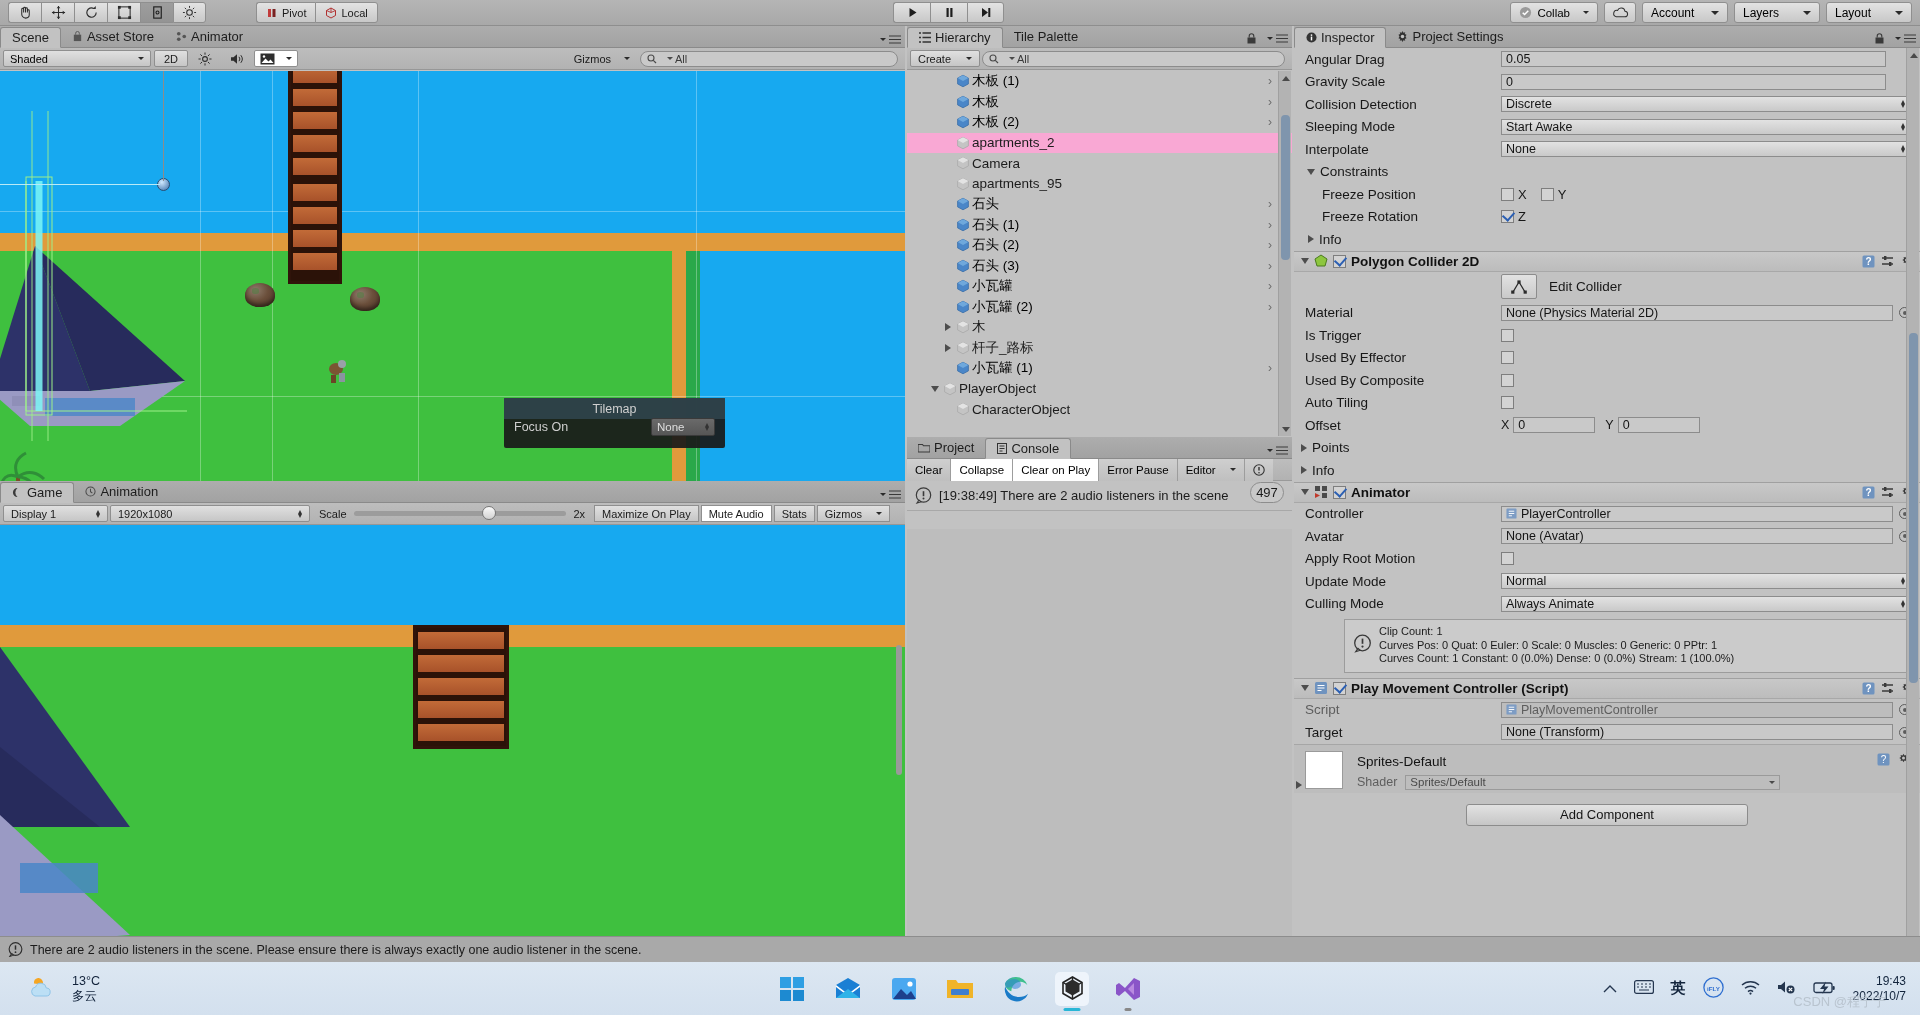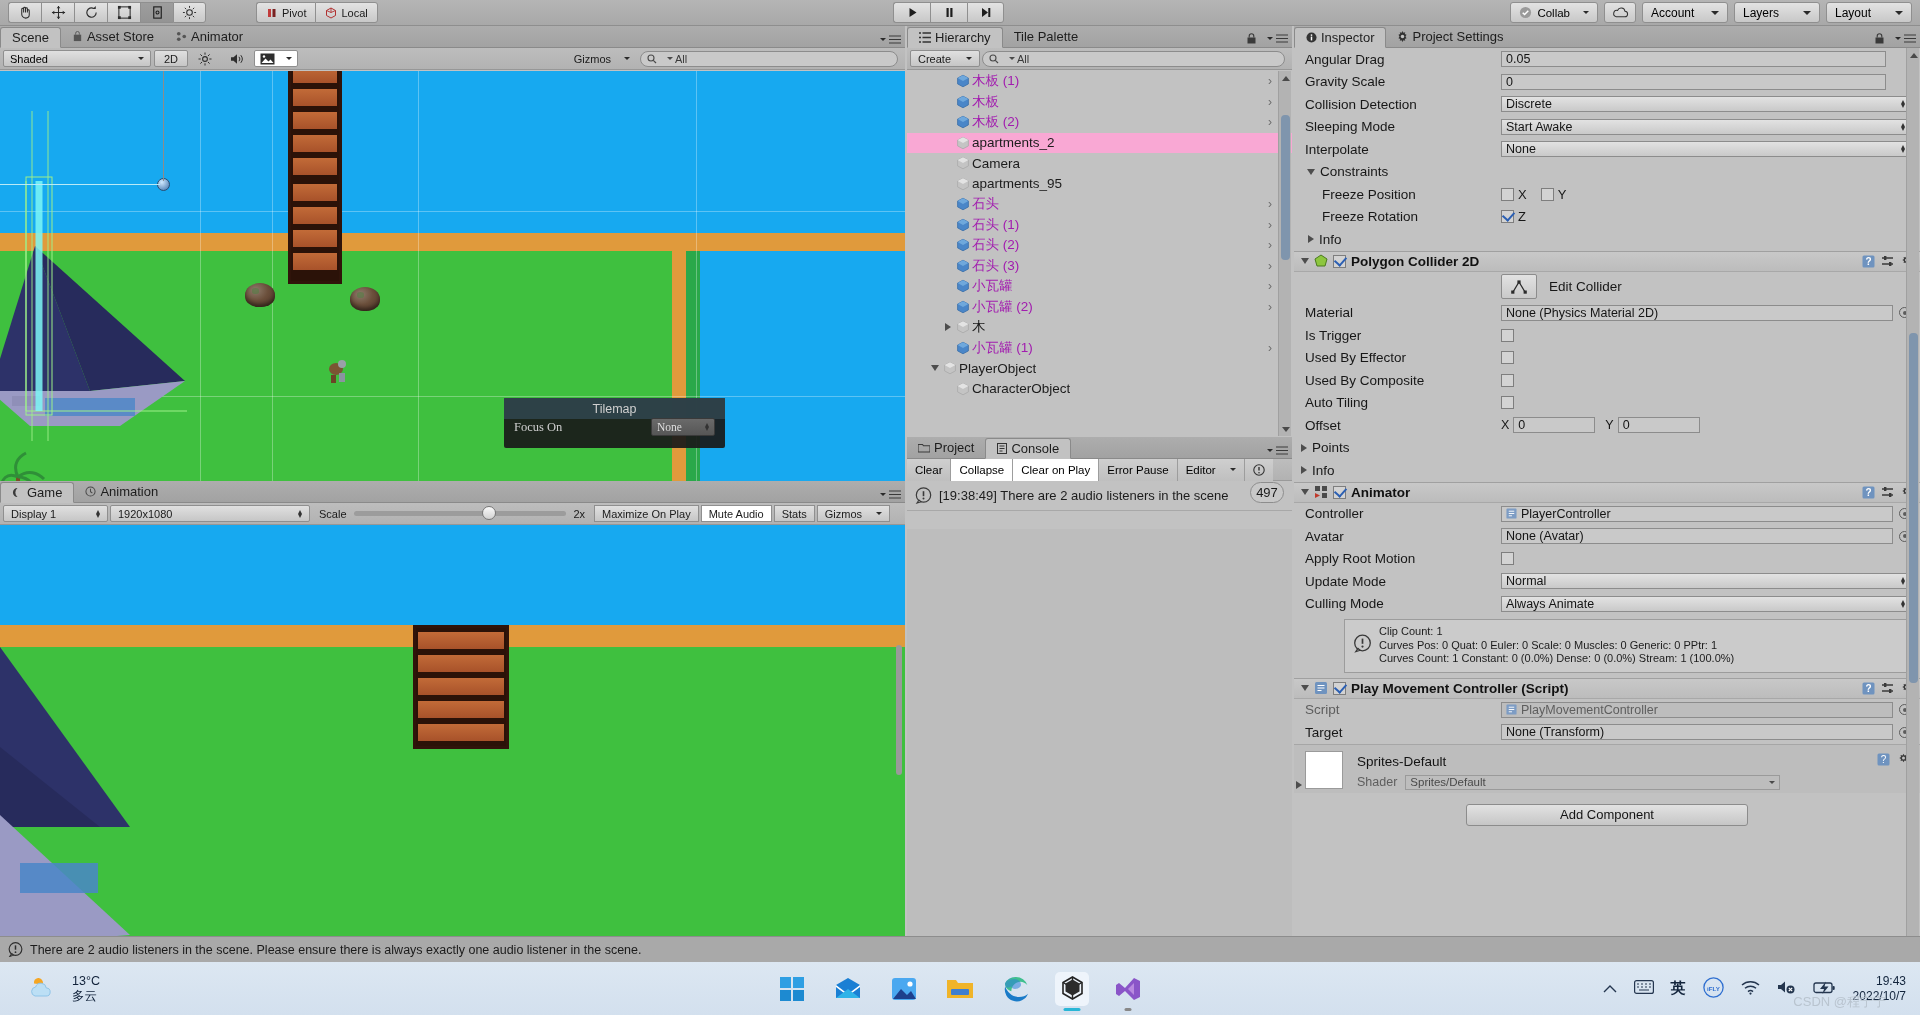--- a/index.html
+++ b/index.html
@@ -120,29 +120,29 @@
   .rock { position:absolute; border-radius: 50% 50% 45% 45%; background: radial-gradient(ellipse at 35% 30%, #8d7b6b 0%, #6b4f3b 45%, #4a3226 100%); box-shadow: inset 0 -3px 4px rgba(0,0,0,.45); }
   .rock::after { content:''; position:absolute; left:22%; top:22%; width:26%; height:22%; background:#5d7a4a; border-radius:50%; opacity:.75; }
   .pyramid { position:absolute; }
   .player { position:absolute; }
 
   .focus-overlay {
     position: absolute; background: rgba(26,26,26,0.93); border-radius: 2px;
     color: #cfcfcf; font-size: 12.5px;
   }
   .focus-title { height: 21px; background: rgba(46,66,74,0.95); display:flex; align-items:center; justify-content:center; color:#cfcfcf; }
-  .focus-row { height: 16px; display:flex; align-items:center; justify-content:space-between; padding: 8px 10px; font-family: Liberation Serif, serif; }
+  .focus-row { height: 16px; display:flex; align-items:center; justify-content:space-between; padding: 8px 10px; }
   .focus-dd { height:18px; width:64px; background: linear-gradient(#6a6a6a,#565656); border:1px solid #3a3a3a; border-radius:2px; display:flex; align-items:center; justify-content:space-between; padding:0 5px; font-size:11.5px; color:#dedede; }
 
   
   #hier-panel { left: 907px; top: 26px; width: 385px; height: 410px; }
   #hier-list { position: absolute; left:0; top:45px; right:0; bottom:0; overflow:hidden; background:#c2c2c2; }
   .h-row { height: 20.5px; display:flex; align-items:center; font-size: 13.5px; color: #1c1c1c; position: relative; padding-right: 20px; }
   .h-row.sel { background: #f9a8d4; }
-  .h-row.prefab .h-label { color: #a21caf; }
+  .h-row.prefab .h-label { color: #000000; }
   .h-arrow { width: 13px; flex: 0 0 13px; display:flex; align-items:center; justify-content:center; }
   .h-icon { width: 18px; flex: 0 0 18px; display:flex; align-items:center; justify-content:center; }
   .h-label { white-space: nowrap; overflow: hidden; }
   .h-chev { position:absolute; right: 20px; color:#6c6c6c; font-size: 12px; }
   .tri-r { width:0;height:0;border-top:4px solid transparent;border-bottom:4px solid transparent;border-left:6px solid #4d4d4d; }
   .tri-d { width:0;height:0;border-left:4px solid transparent;border-right:4px solid transparent;border-top:6px solid #4d4d4d; }
 
   
   #proj-panel { left: 907px; top: 437px; width: 385px; height: 499px; }
   .console-bar { height: 22px; background: linear-gradient(#bdbdbd,#b2b2b2); border-bottom:1px solid #9a9a9a; display:flex; align-items:center; gap:0; }
@@ -747,20 +747,32 @@
             <span class="tri-r"></span>
           </span>
           <span class="h-icon">
             <svg width="14" height="14" viewBox="0 0 14 14">
               <path d="M7 1.2l5.4 2.9v5.8L7 12.8 1.6 9.9V4.1z" fill="#c4c4c4" stroke="#aaaaaa" stroke-width=".8"></path>
               <path d="M1.6 4.1L7 7l5.4-2.9L7 1.2z" fill="#e3e3e3"></path>
             </svg>
           </span>
           <span class="h-label">木</span>
         </div>
+        <div class="h-row" style="padding-left: 34px;">
+          <span class="h-arrow">
+            <span class="tri-r"></span>
+          </span>
+          <span class="h-icon">
+            <svg width="14" height="14" viewBox="0 0 14 14">
+              <path d="M7 1.2l5.4 2.9v5.8L7 12.8 1.6 9.9V4.1z" fill="#c4c4c4" stroke="#aaaaaa" stroke-width=".8"></path>
+              <path d="M1.6 4.1L7 7l5.4-2.9L7 1.2z" fill="#e3e3e3"></path>
+            </svg>
+          </span>
+          <span class="h-label">杆子_路标</span>
+        </div>
         <div class="h-row prefab" style="padding-left: 34px;">
           <span class="h-arrow"></span>
           <span class="h-icon">
             <svg width="14" height="14" viewBox="0 0 14 14">
               <path d="M7 1.2l5.4 2.9v5.8L7 12.8 1.6 9.9V4.1z" fill="#4a86c8" stroke="#3a6fa8" stroke-width=".8"></path>
               <path d="M1.6 4.1L7 7l5.4-2.9L7 1.2z" fill="#6fa8dc"></path>
             </svg>
           </span>
           <span class="h-label">小瓦罐 (1)</span>
           <span class="h-chev">›</span>

